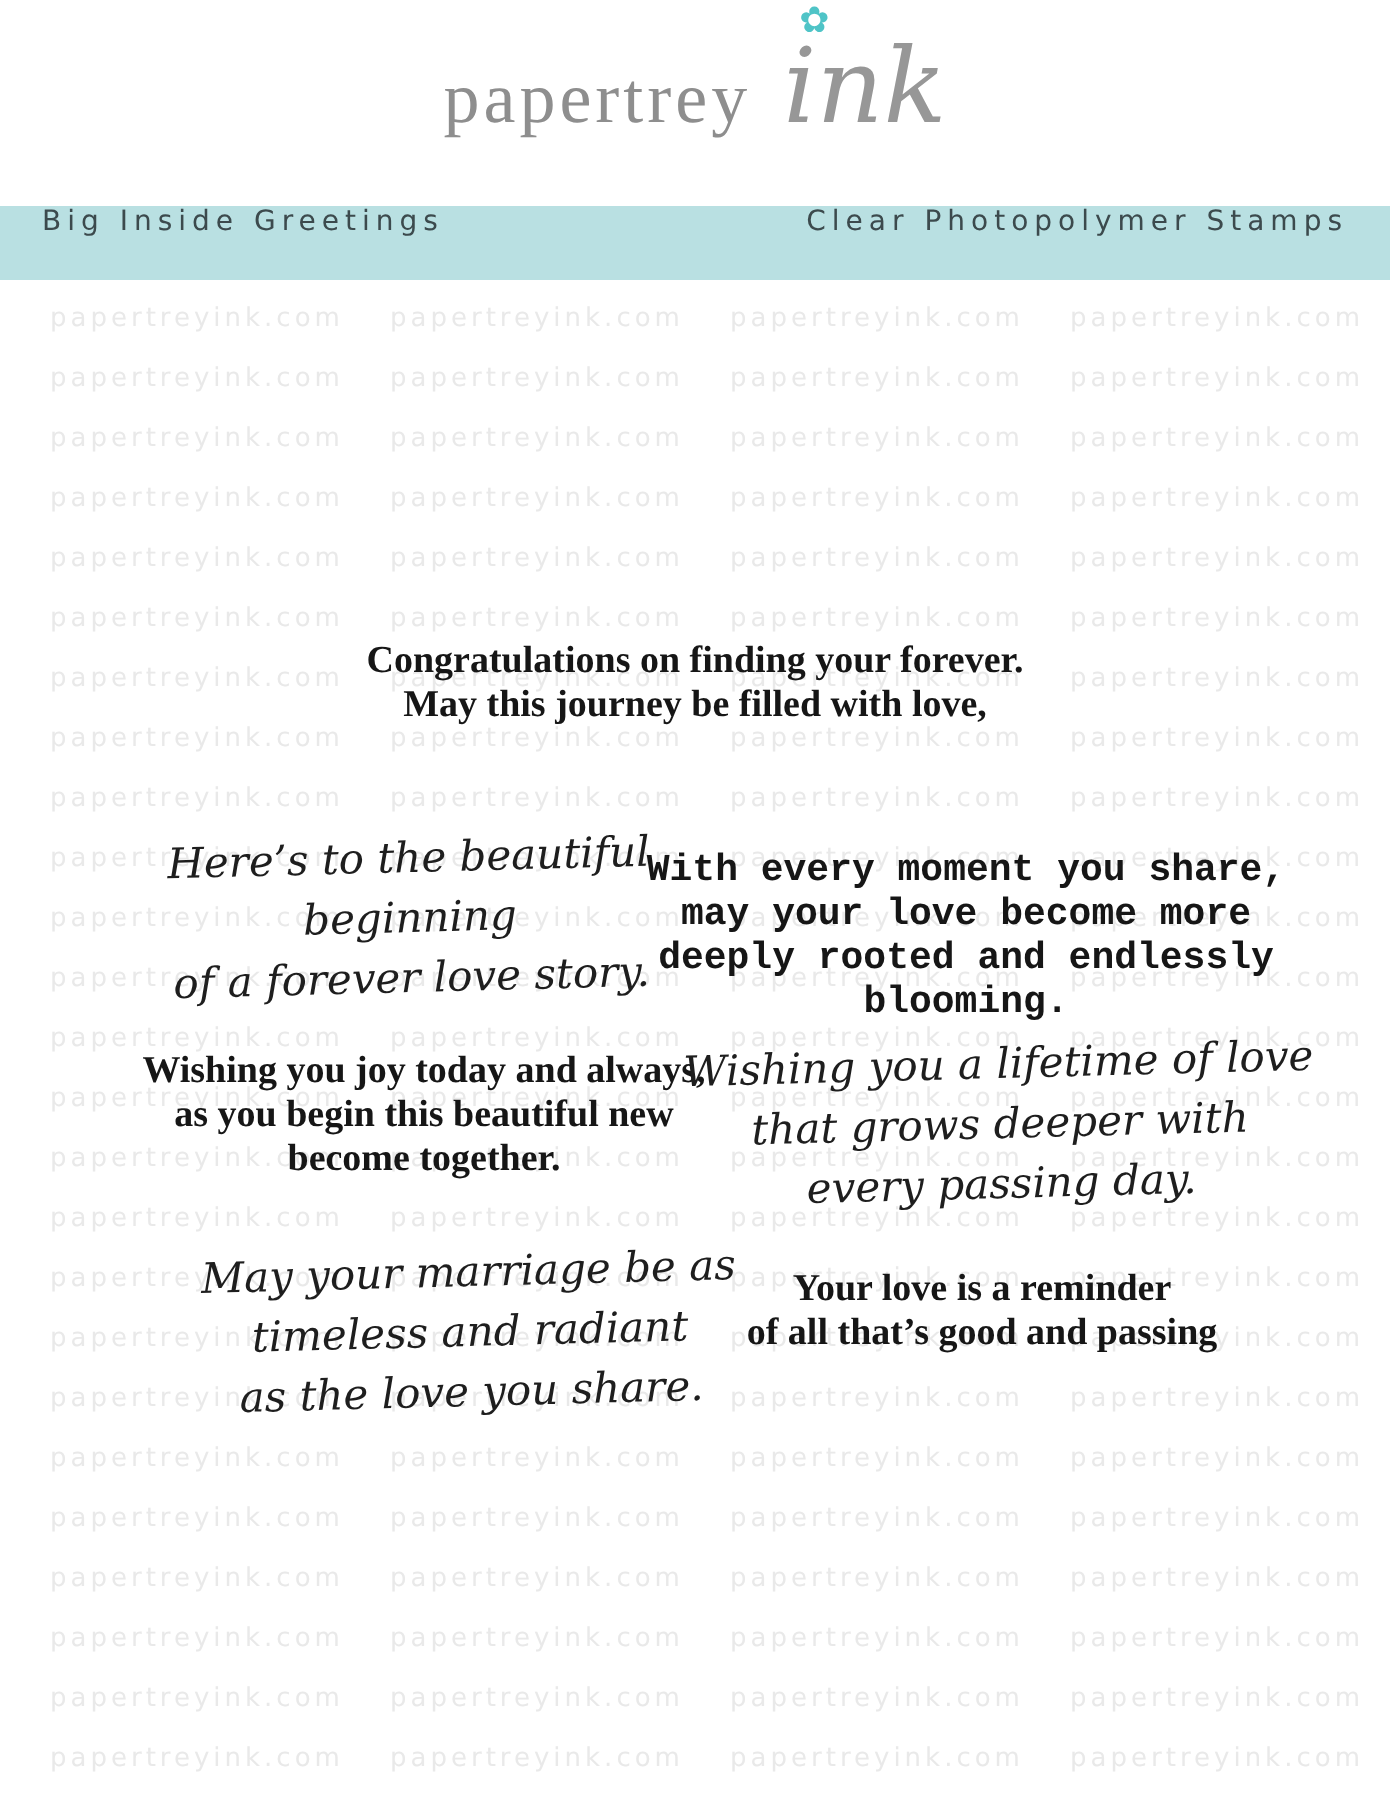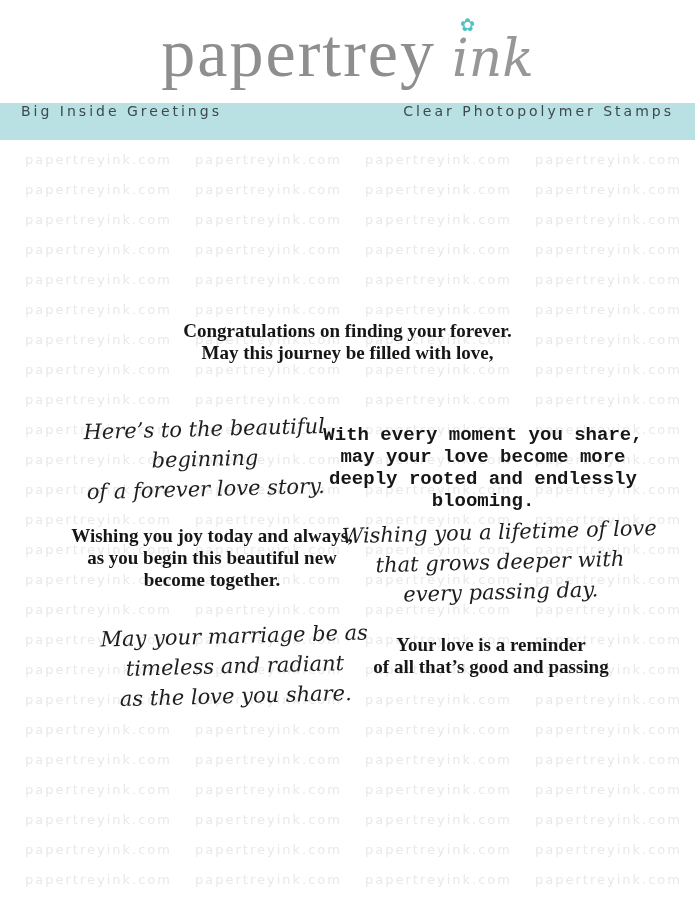--- a/index.html
+++ b/index.html
@@ -23,21 +23,21 @@
 
   
   .logo {
     position: absolute;
     top: 14px; left: 0; width: 100%;
     text-align: center;
     white-space: nowrap;
   }
   .logo-serif {
     font-family: "Liberation Serif", serif;
-    font-size: 68px;
+    font-size: 36px;
     letter-spacing: 2px;
     color: var(--logo-gray);
   }
   .logo-script {
     position: relative;
     display: inline-block;
     margin-left: 16px;
     font-family: "DejaVu Serif", serif;
     font-style: italic;
     font-size: 52px;

